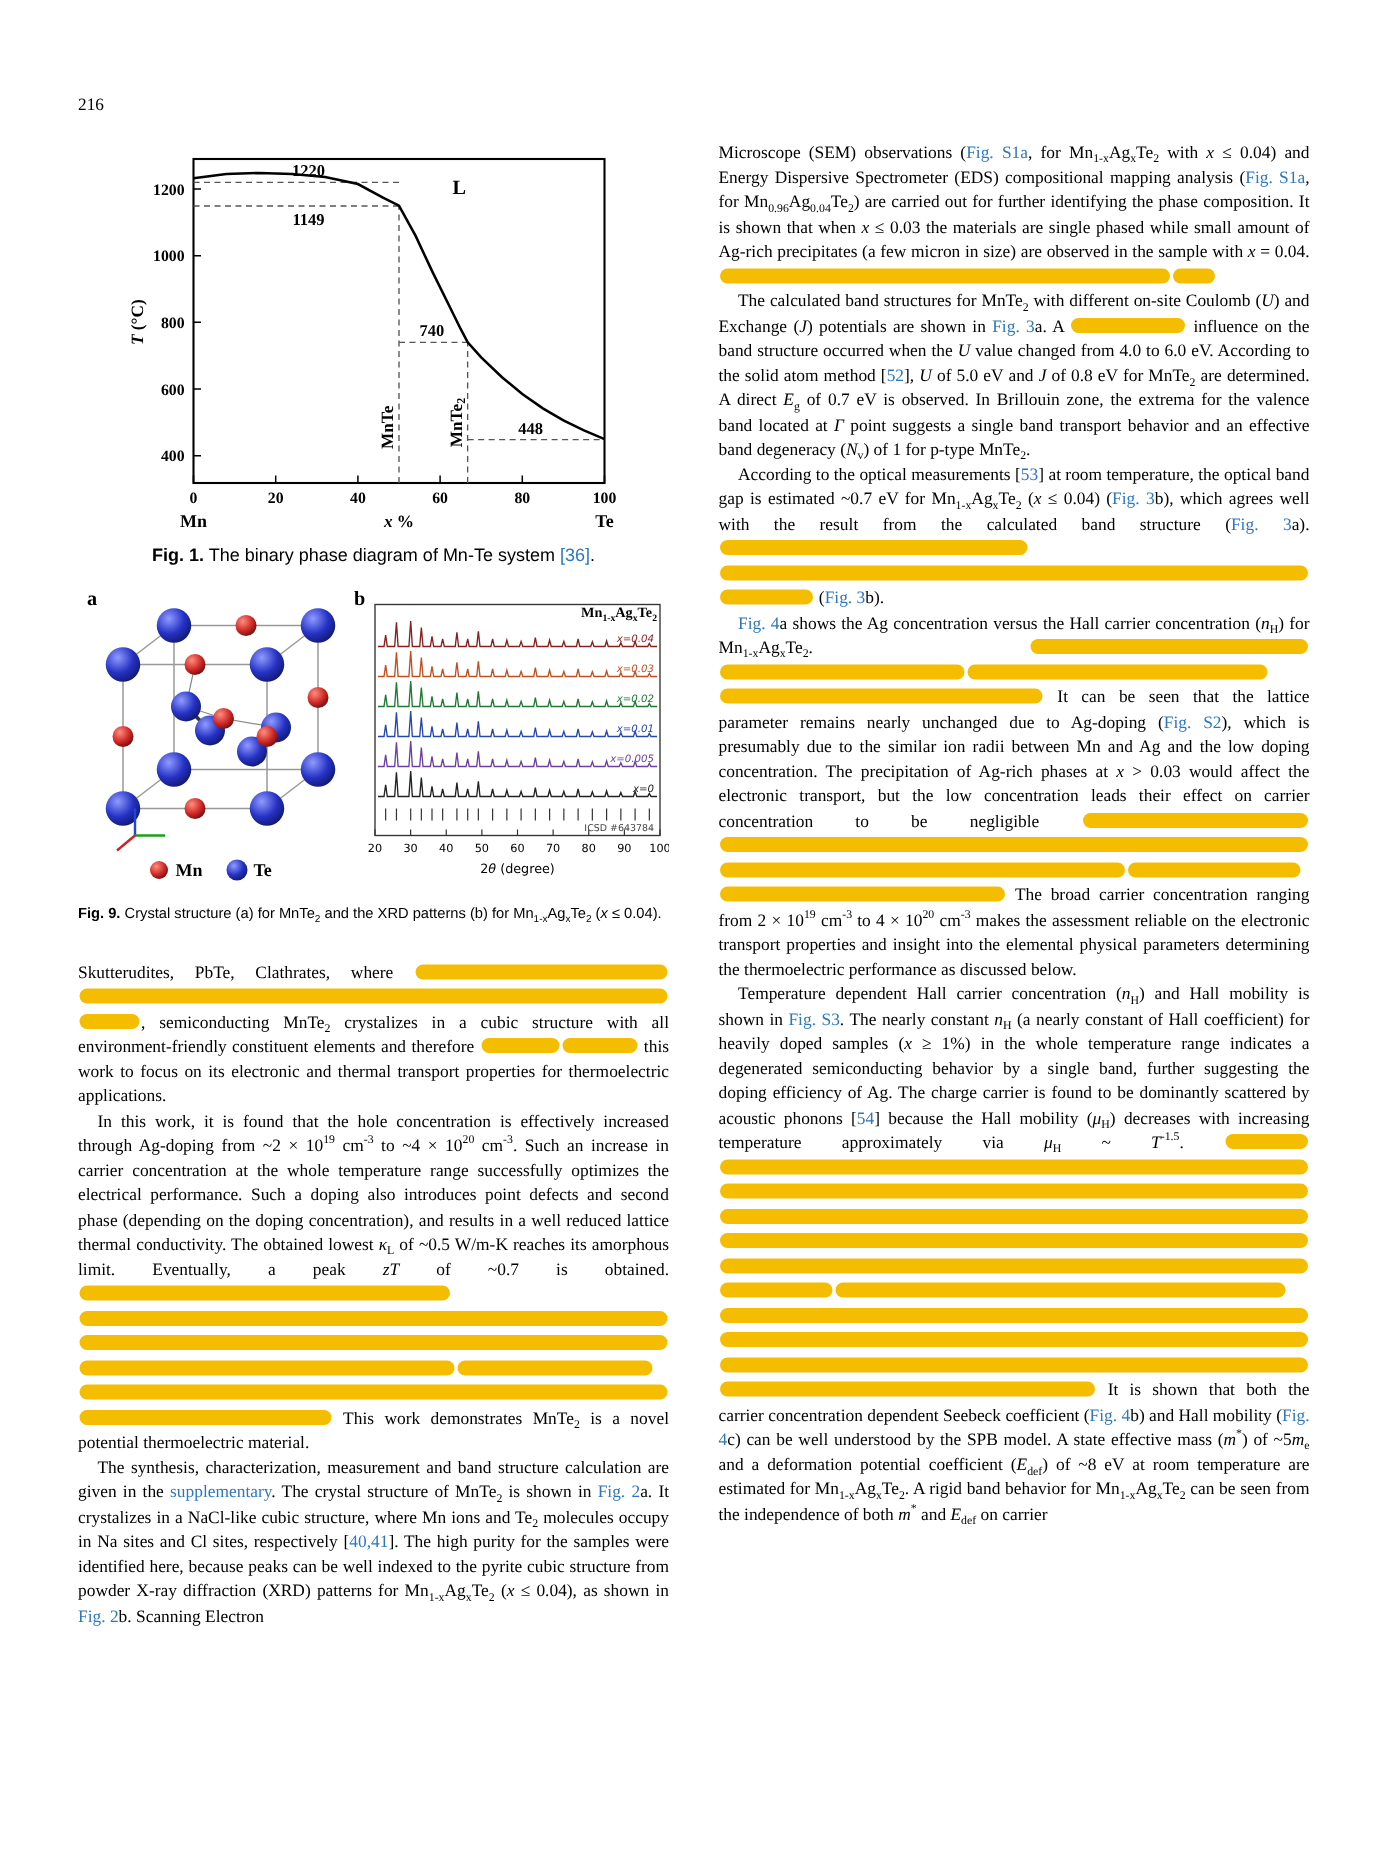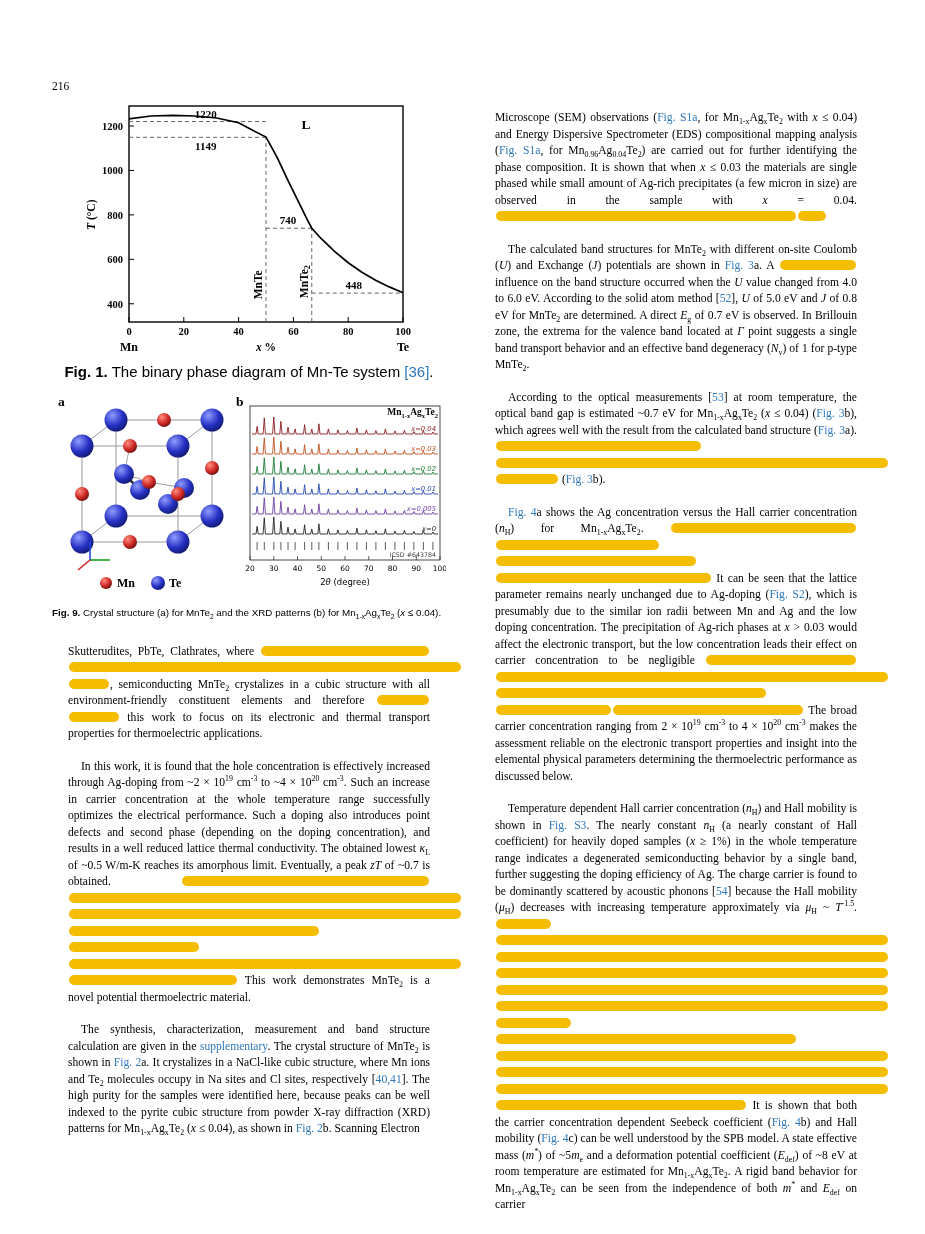--- a/index.html
+++ b/index.html
@@ -1,31 +1,31 @@
 <!DOCTYPE html>
 <html><head>
 <meta charset="utf-8">
 <style>
   *{box-sizing:border-box;}
   html,body{margin:0;padding:0;background:#fff;}
   .page{position:relative;width:925px;height:1234px;background:#ffffff;font-family:"Liberation Serif",serif;color:#000;overflow:hidden;}
-  .hdr{position:absolute;top:80px;left:52px;right:52px;height:16px;font-size:11.5px;}
+  .hdr{position:absolute;top:64px;left:52px;right:52px;height:16px;font-size:11.5px;}
   .hdr .pnum{position:absolute;left:0;top:0;}
   .hdr .rhead{position:absolute;left:0;right:0;text-align:center;font-style:italic;color:#111;}
   .cols{position:absolute;top:94px;left:52px;display:flex;gap:33px;}
   .col{width:394px;}
-  .para{font-size:11.6px;line-height:16.5px;text-align:justify;margin:16px;}
+  .para{font-size:11.6px;line-height:16.5px;text-align:justify;margin:0;}
   .para.ind{text-indent:13px;}
   .lnk{color:#2e77bb;text-decoration:none;cursor:pointer;}
   sub,sup{font-size:68%;line-height:0;}
   .hl{display:inline-block;height:10px;background:#f5bd00;border-radius:5px;transform:translateY(1px);margin:0 1px;}
   figure{margin:0;padding:0;}
   .figone{margin-bottom:18px;}
   #fig1 svg{display:block;margin:0 auto;}
-  .fig1cap{font-family:"Liberation Sans",sans-serif;font-size:15px;text-align:center;margin-top:5px;}
+  .fig1cap{font-family:"Liberation Sans",sans-serif;font-size:12px;text-align:center;margin-top:5px;}
   .fig2{margin-bottom:24px;}
   .fig2row{display:flex;gap:6px;margin:10px 0 0 4px;position:relative;}
   .panelA{position:relative;width:176px;height:200px;}
   .panelB{position:relative;width:212px;height:200px;}
   .pletter{position:absolute;top:-4px;left:2px;font-weight:bold;font-size:13.5px;}
   .xrdtitle{position:absolute;top:9px;right:8px;font-weight:bold;font-size:9.5px;z-index:2;}
   .fig2cap{font-family:"Liberation Sans",sans-serif;font-size:9.8px;text-align:left;margin-top:9px;line-height:12.5px;}
   .fig2cap b,.fig1cap b{font-weight:bold;}
   
   .ftick{font:600 10.5px "Liberation Serif",serif;}

